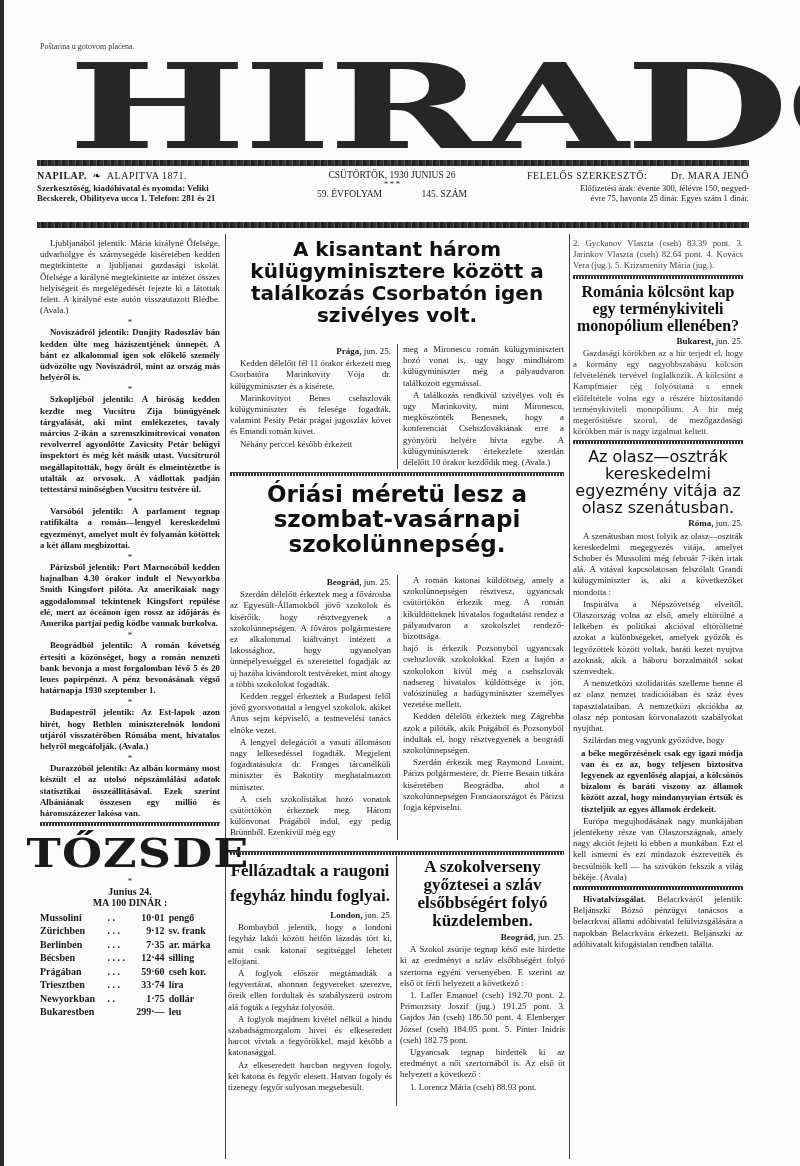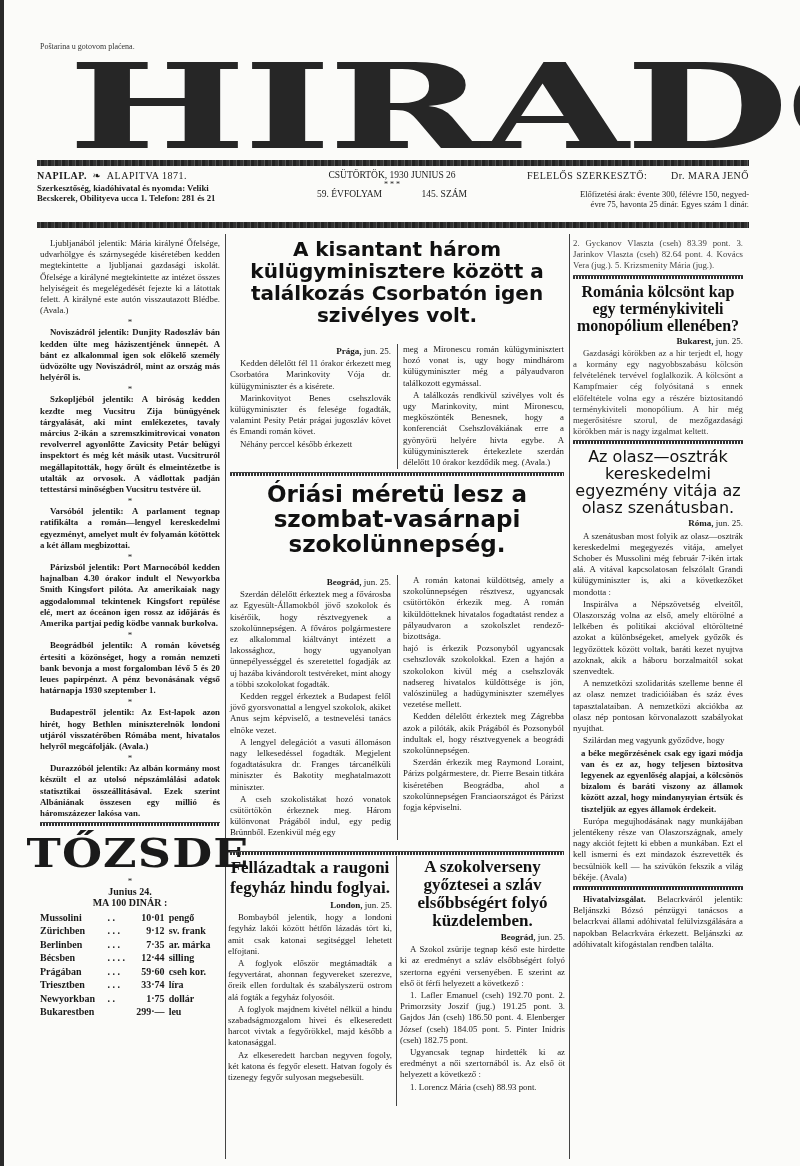--- a/index.html
+++ b/index.html
@@ -65,21 +65,21 @@
       <div style="display:flex;justify-content:space-between">
         <span>59. ÉVFOLYAM</span>
         <span>145. SZÁM</span>
       </div>
     </div>
     <div class="info-right" style="left:490px;width:222px">
       <div class="row1">
         <span>FELELŐS SZERKESZTŐ:</span>
         <span>Dr. MARA JENŐ</span>
       </div>
-      <div style="font-size:8.5px;margin-top:8px;white-space:nowrap;text-align:right">Előfizetési árak: évente 300, félévre 150, negyed-</div>
+      <div style="font-size:8.5px;margin-top:2px;white-space:nowrap;text-align:right">Előfizetési árak: évente 300, félévre 150, negyed-</div>
       <div style="font-size:8.5px;white-space:nowrap;text-align:right">évre 75, havonta 25 dinár. Egyes szám 1 dinár.</div>
     </div>
   </div>
 
   <div class="rule-thick" style="top:222px"></div>
 
   <div class="vline" style="left:225px;top:234px;height:925px"></div>
   <div class="vline" style="left:569px;top:234px;height:925px"></div>
 
   <div class="col" style="left:40px;top:238px;width:180px">
@@ -193,21 +193,21 @@
         <p>Kedden délelőtt érkeztek meg Zágrebba azok a pilóták, akik Prágából és Pozsonyból indultak el, hogy résztvegyenek a beográdi szokolünnepségen.</p>
         <p>Szerdán érkezik meg Raymond Loraint, Párizs polgármestere, dr. Pierre Besain titkára kiséretében Beográdba, ahol a szokolünnepségen Franciaországot és Párizst fogja képviselni.</p>
       </div>
     </div>
   </div>
 
   <div class="dotrule" style="position:absolute;left:230px;top:848px;width:334px"></div>
   <div class="vline" style="left:396px;top:856px;height:250px"></div>
 
   <div class="col" style="left:228px;top:858px;width:164px">
-    <h2 class="hd-serif" style="font-size:17px;line-height:20px;margin-bottom:2px">Fellázadtak a raugoni fegyház hindu foglyai.</h2>
+    <h2 class="hd-serif" style="font-size:17px;line-height:25px;margin-bottom:2px">Fellázadtak a raugoni fegyház hindu foglyai.</h2>
     <div class="dateline"><span class="city">London,</span> <span>jun. 25.</span></div>
     <p>Bombayból jelentik, hogy a londoni fegyház lakói között hétfőn lázadás tört ki, amit csak katonai segitséggel lehetett elfojtani.</p>
     <p>A foglyok először megtámadták a fegyvertárat, ahonnan fegyvereket szerezve, őreik ellen fordultak és szabályszerü ostrom alá fogták a fegyház folyosóit.</p>
     <p>A foglyok majdnem kivétel nélkül a hindu szabadságmozgalom hivei és elkeseredett harcot vivtak a fegyőrökkel, majd később a katonasággal.</p>
     <p>Az elkeseredett harcban negyven fogoly, két katona és fegyőr elesett. Hatvan fogoly és tizenegy fegyőr sulyosan megsebesült.</p>
   </div>
 
   <div class="col" style="left:400px;top:858px;width:165px">
     <h2 class="hd-serif" style="font-size:17px;line-height:18px;margin-bottom:2px">A szokolverseny győztesei a szláv elsőbbségért folyó küzdelemben.</h2>
     <div class="dateline"><span class="city">Beográd,</span> <span>jun. 25.</span></div>

